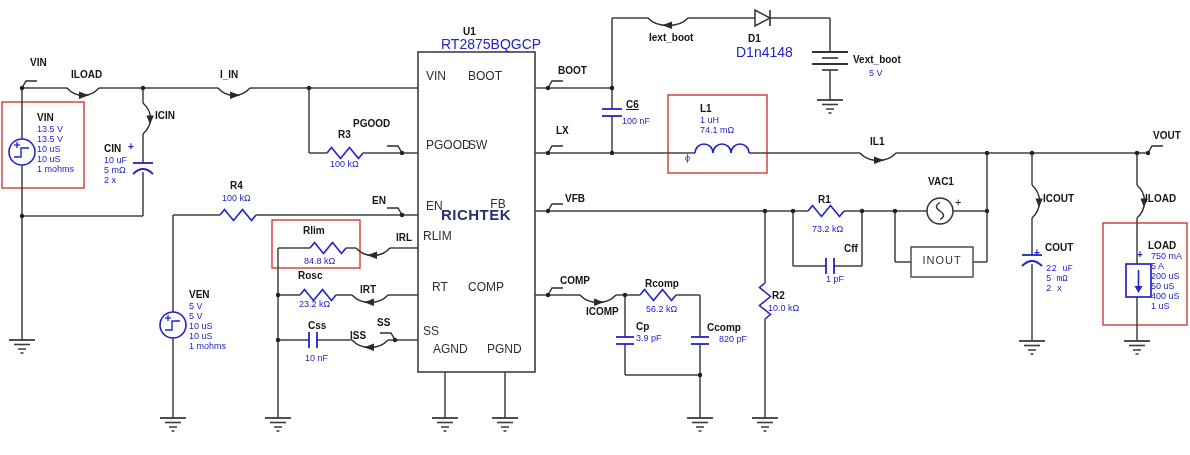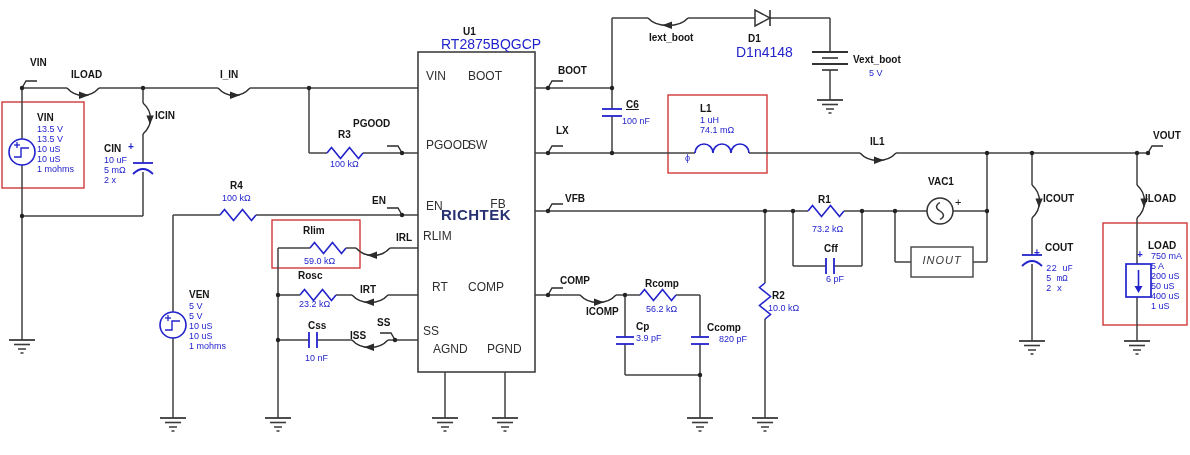--- a/index.html
+++ b/index.html
@@ -355,21 +355,21 @@
 5 mΩ
 2 x</div>
       <div class="lbl ref" style="left: 338px; top: 130px;">R3</div>
       <div class="lbl val" style="left: 330px; top: 159px;">100 kΩ</div>
       <div class="lbl net" style="left: 353px; top: 119px;">PGOOD</div>
       <div class="lbl ref" style="left: 230px; top: 181px;">R4</div>
       <div class="lbl val" style="left: 222px; top: 193px;">100 kΩ</div>
       <div class="lbl net" style="left: 372px; top: 196px;">EN</div>
       <div class="lbl ref" style="left: 303px; top: 226px;">Rlim</div>
       <div class="lbl net" style="left: 361px; top: 233px; margin-left: 35px;">IRL</div>
-      <div class="lbl val" style="left: 304px; top: 256px;">59.0 kΩ</div>
+      <div class="lbl val" style="left: 304px; top: 256px;">84.8 kΩ</div>
       <div class="lbl ref" style="left: 298px; top: 271px;">Rosc</div>
       <div class="lbl net" style="left: 360px; top: 285px;">IRT</div>
       <div class="lbl val" style="left: 299px; top: 299px;">23.2 kΩ</div>
       <div class="lbl ref" style="left: 308px; top: 321px;">Css</div>
       <div class="lbl net" style="left: 377px; top: 318px;">SS</div>
       <div class="lbl net" style="left: 350px; top: 331px;">ISS</div>
       <div class="lbl val" style="left: 305px; top: 353px;">10 nF</div>
       <div class="lbl ref" style="left: 189px; top: 290px;">VEN</div>
       <div class="lbl val" style="left: 189px; top: 301px;">5 V
 5 V
@@ -402,25 +402,25 @@
       <div class="lbl net" style="left: 649px; top: 33px;">Iext_boot</div>
       <div class="lbl ref" style="left: 748px; top: 34px;">D1</div>
       <div class="lbl part" style="left: 736px; top: 47px;">D1n4148</div>
       <div class="lbl ref" style="left: 853px; top: 55px;">Vext_boot</div>
       <div class="lbl val" style="left: 869px; top: 68px;">5 V</div>
       <div class="lbl net" style="left: 565px; top: 194px;">VFB</div>
       <div class="lbl net" style="left: 870px; top: 137px;">IL1</div>
       <div class="lbl net" style="left: 1153px; top: 131px;">VOUT</div>
       <div class="lbl ref" style="left: 818px; top: 195px;">R1</div>
       <div class="lbl val" style="left: 812px; top: 224px;">73.2 kΩ</div>
-      <div class="lbl ref" style="left: 824px; top: 244px; text-align: right;">Cff</div>
-      <div class="lbl val" style="left: 826px; top: 274px;">6 pF</div>
+      <div class="lbl ref" style="left: 844px; top: 244px; text-align: right;">Cff</div>
+      <div class="lbl val" style="left: 826px; top: 274px;">1 pF</div>
       <div class="lbl ref" style="left: 928px; top: 177px;">VAC1</div>
       <div class="lbl plusk" style="left: 955px; top: 197px;">+</div>
-      <div class="lbl inout" style="left: 911px; top: 255px; width: 62px; text-align: center; font-style: italic;">INOUT</div>
+      <div class="lbl inout" style="left: 911px; top: 255px; width: 62px; text-align: center;">INOUT</div>
       <div class="lbl net" style="left: 560px; top: 276px;">COMP</div>
       <div class="lbl net" style="left: 586px; top: 307px;">ICOMP</div>
       <div class="lbl ref" style="left: 645px; top: 279px;">Rcomp</div>
       <div class="lbl val" style="left: 646px; top: 304px;">56.2 kΩ</div>
       <div class="lbl ref" style="left: 636px; top: 322px;">Cp</div>
       <div class="lbl val" style="left: 636px; top: 333px;">3.9 pF</div>
       <div class="lbl ref" style="left: 707px; top: 323px;">Ccomp</div>
       <div class="lbl val" style="left: 711px; top: 334px; padding-left: 8px;">820 pF</div>
       <div class="lbl ref" style="left: 772px; top: 291px;">R2</div>
       <div class="lbl val" style="left: 768px; top: 303px;">10.0 kΩ</div>

